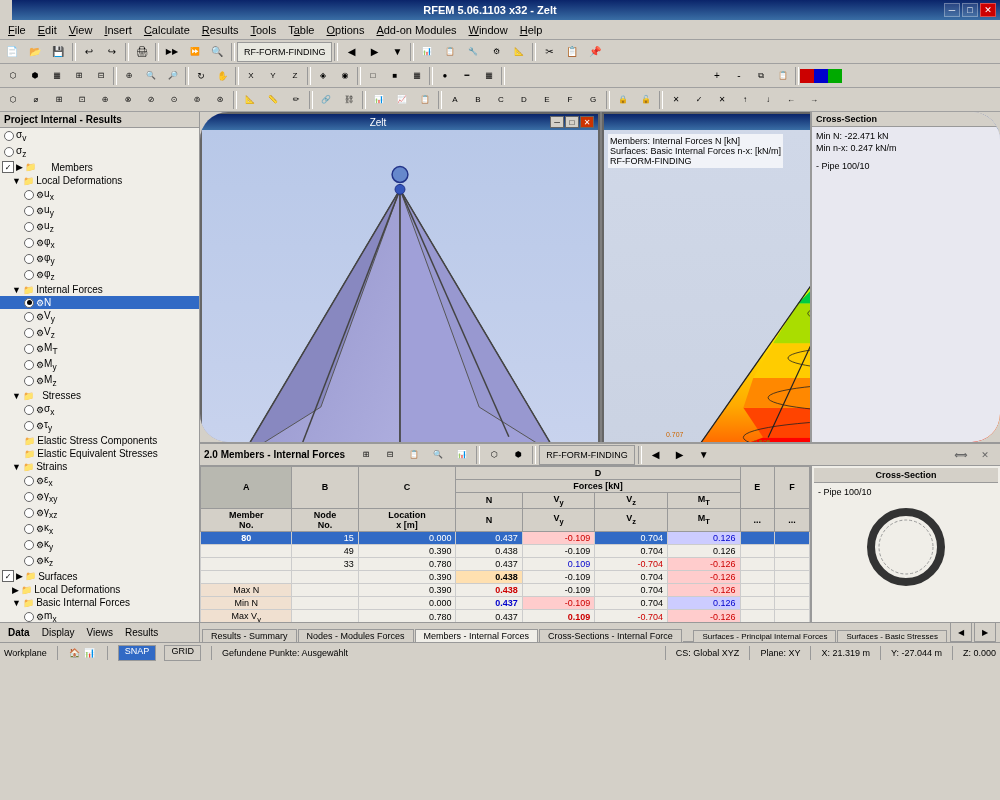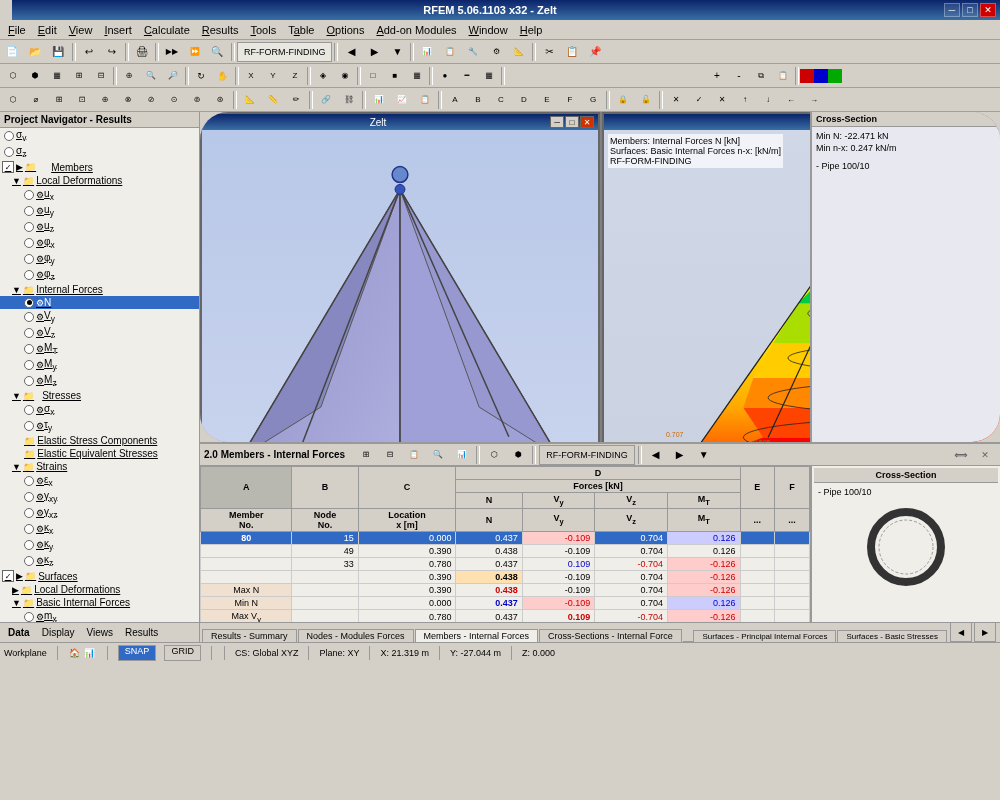--- a/index.html
+++ b/index.html
@@ -22,21 +22,21 @@
     .toolbar-btn { width: 22px; height: 20px; background: #d4d0c8; border: 1px solid transparent; display: flex; align-items: center; justify-content: center; cursor: pointer; font-size: 10px; }
     .toolbar-sep { width: 4px; height: 18px; border-left: 1px solid #999; border-right: 1px solid #fff; margin: 0 1px; }
     .toolbar-text-btn { padding: 1px 6px; height: 20px; background: #d4d0c8; border: 1px solid #999; cursor: pointer; font-size: 10px; display: flex; align-items: center; }
 
     
     #main { display: flex; height: calc(800px - 20px - 20px - 24px - 24px - 24px); }
 
     
     #navigator { width: 200px; background: #f0eee8; border-right: 1px solid #999; display: flex; flex-direction: column; overflow: hidden; }
     #nav-header { background: #d4d0c8; padding: 2px 4px; border-bottom: 1px solid #999; font-weight: bold; font-size: 10px; }
-    #nav-tree { flex: 1; overflow-y: auto; overflow-x: hidden; font-size: 10px; text-decoration: underline; }
+    #nav-tree { flex: 1; overflow-y: auto; overflow-x: hidden; font-size: 10px; }
     .tree-item { display: flex; align-items: center; padding: 1px 0; cursor: pointer; white-space: nowrap; }
     .tree-indent { display: inline-block; }
     .tree-check { width: 12px; height: 12px; border: 1px solid #666; background: white; display: inline-flex; align-items: center; justify-content: center; margin-right: 2px; font-size: 8px; }
     .tree-check.checked { background: #fff; }
     .tree-radio { width: 10px; height: 10px; border-radius: 50%; border: 1px solid #666; background: white; display: inline-flex; align-items: center; justify-content: center; margin-right: 2px; }
     .tree-radio.selected::after { content: ''; width: 5px; height: 5px; border-radius: 50%; background: #000; display: block; }
     .nav-bottom { height: 20px; background: #d4d0c8; border-top: 1px solid #999; display: flex; align-items: center; font-size: 10px; gap: 4px; padding: 0 4px; }
     .nav-tab { cursor: pointer; padding: 0 4px; }
     .nav-tab.active { font-weight: bold; }
 
@@ -239,21 +239,21 @@
   <div class="toolbar-btn" style="font-size:8px">✕</div>
   <div class="toolbar-btn" style="font-size:8px">↑</div>
   <div class="toolbar-btn" style="font-size:8px">↓</div>
   <div class="toolbar-btn" style="font-size:8px">←</div>
   <div class="toolbar-btn" style="font-size:8px">→</div>
 </div>
 
 <div id="main" style="display:flex; height: 530px;">
 
   <div id="navigator">
-    <div id="nav-header">Project Navigator - Results</div>
+    <div id="nav-header">Project Internal - Results</div>
     <div id="nav-tree">
 
       <div class="tree-item">
         <span class="tree-indent" style="width:4px;"></span>
         <span class="tree-radio"></span>
         <span>σ<sub>v</sub></span>
       </div>
       <div class="tree-item">
         <span class="tree-indent" style="width:4px;"></span>
         <span class="tree-radio"></span>
@@ -823,20 +823,21 @@
   <div class="status-sep"></div>
 
   <div style="display:flex; gap:1px;">
     <div style="width:14px; height:14px; display:flex; align-items:center; justify-content:center; font-size:9px;">🏠</div>
     <div style="width:14px; height:14px; display:flex; align-items:center; justify-content:center; font-size:9px;">📊</div>
   </div>
   <div class="status-sep"></div>
   <div class="status-btn active">SNAP</div>
   <div class="status-btn">GRID</div>
   <div class="status-sep"></div>
+  <span style="font-size:9px; flex:1; overflow:hidden; white-space:nowrap;">Gefundene Punkte: Ausgewählt</span>
   <div class="status-sep"></div>
   <span>CS: Global XYZ</span>
   <div class="status-sep"></div>
   <span>Plane: XY</span>
   <div class="status-sep"></div>
   <span>X: 21.319 m</span>
   <div class="status-sep"></div>
   <span>Y: -27.044 m</span>
   <div class="status-sep"></div>
   <span>Z: 0.000</span>

